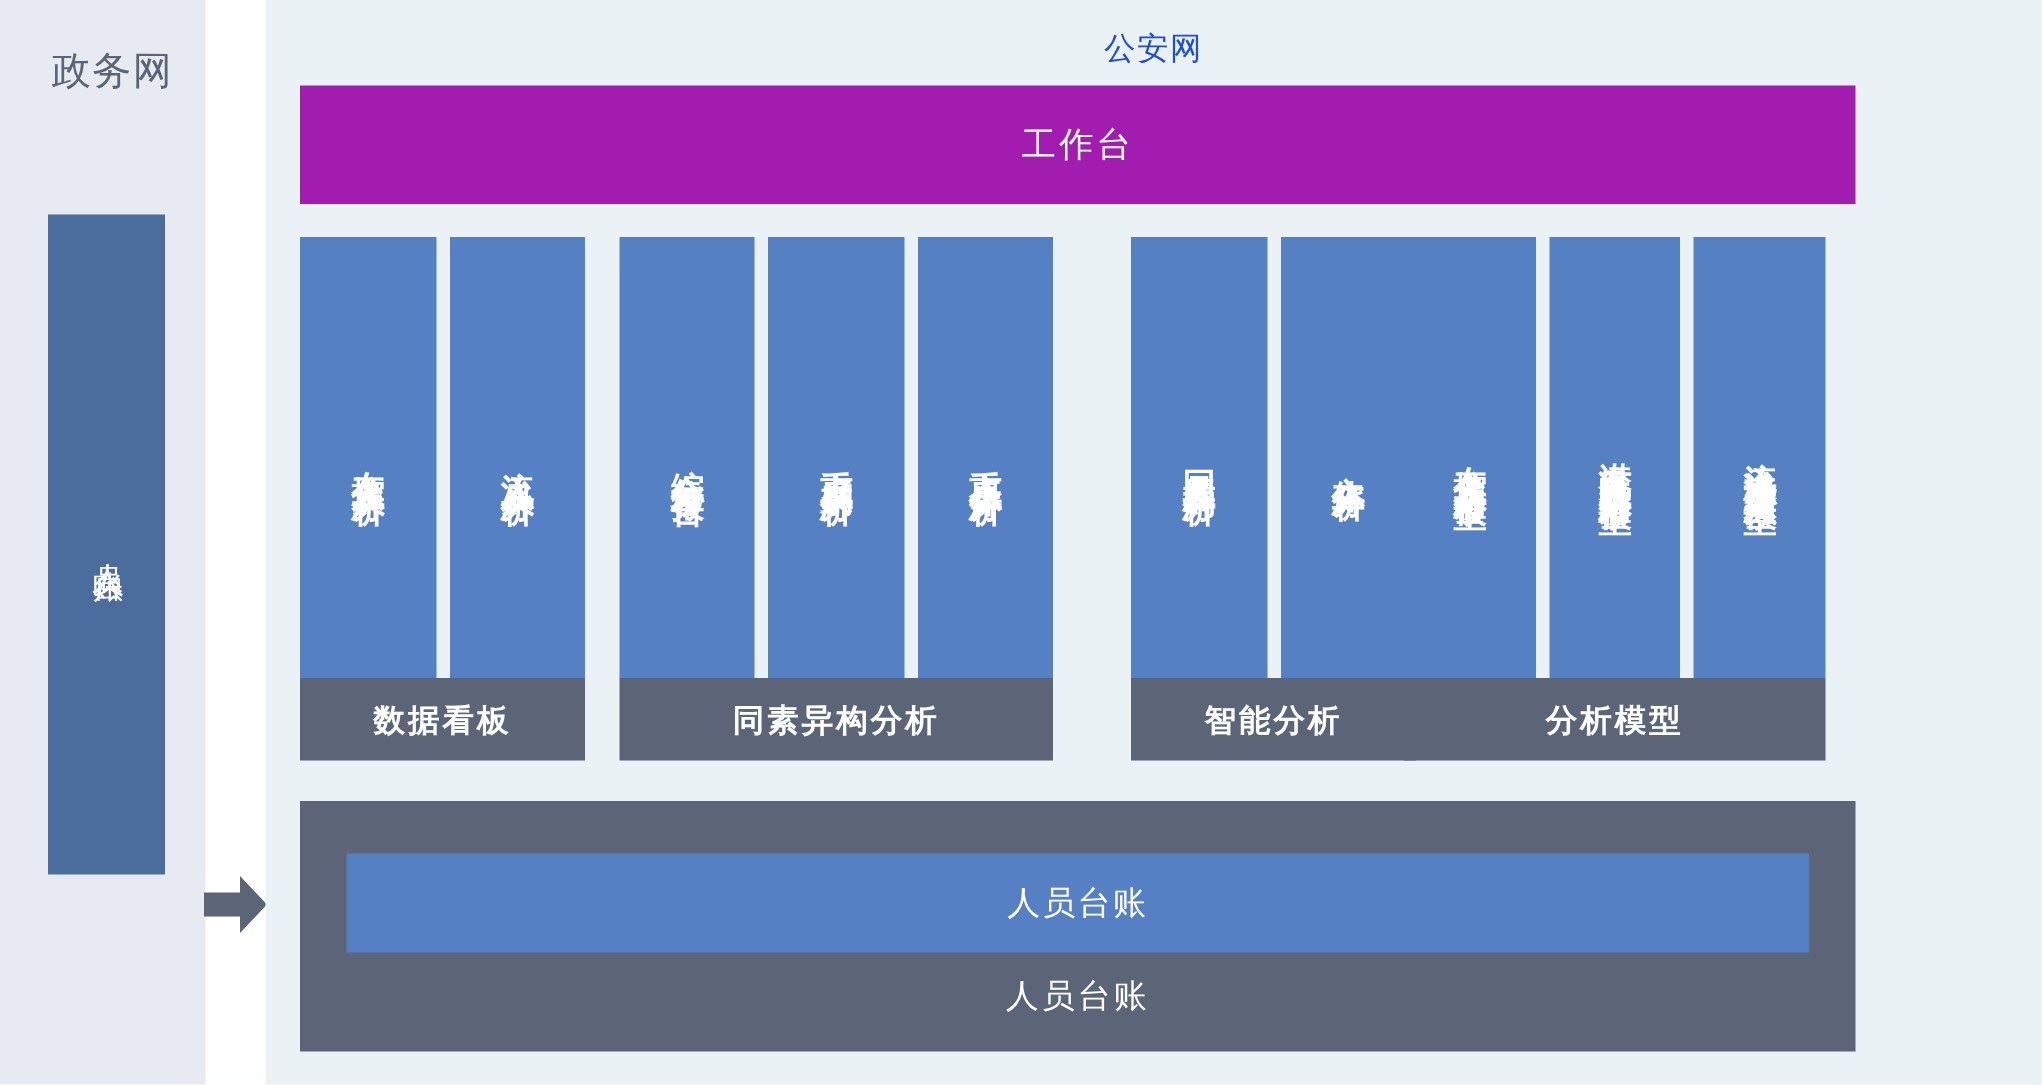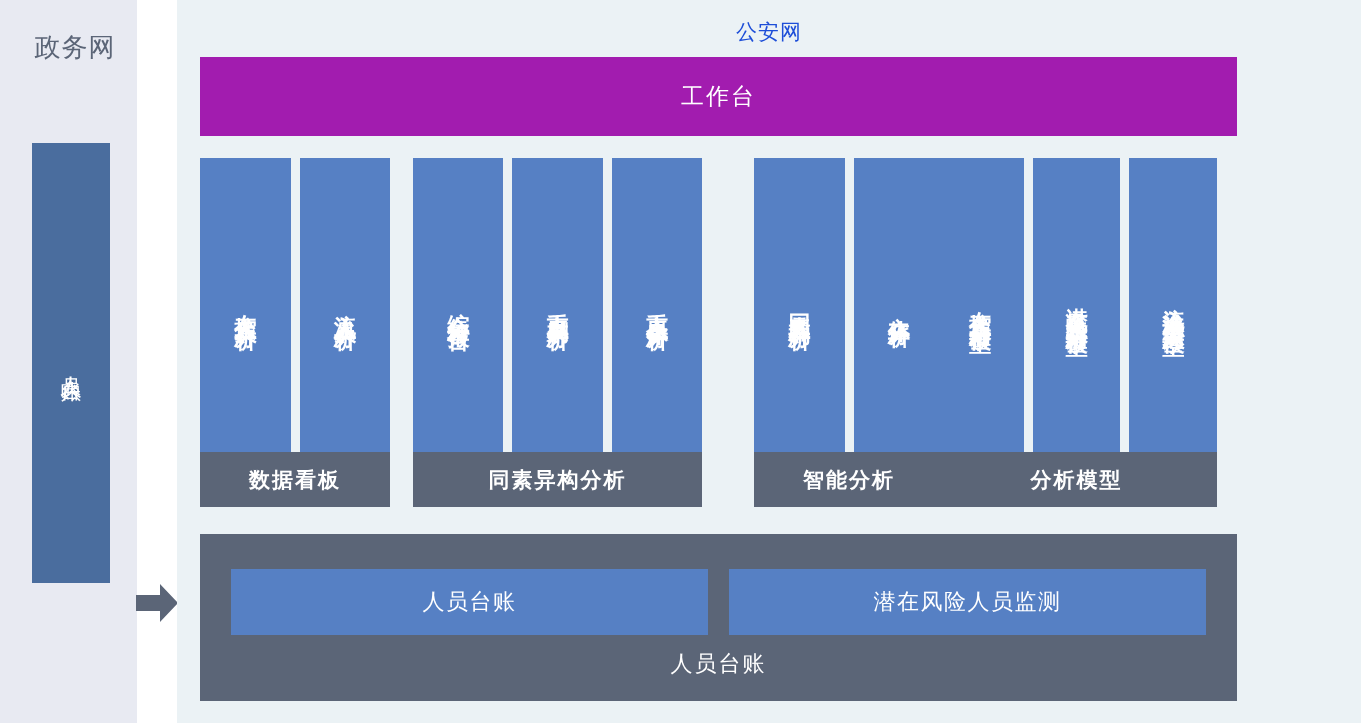--- a/index.html
+++ b/index.html
@@ -242,19 +242,18 @@
               <span class="vtext">流入涉稳重点人员模型</span>
             </div>
           </div>
           <div class="group-label">分析模型</div>
         </div>
       </div>
 
     <div class="ledger">
       <div class="ledger-cards">
           <div class="ledger-card">人员台账</div>
-          <div class="ledger-card">潜在风险人员监测</div>
         </div>
       <div class="ledger-label">人员台账</div>
     </div>
 
   </div>
 </div>
 
 </body></html>

